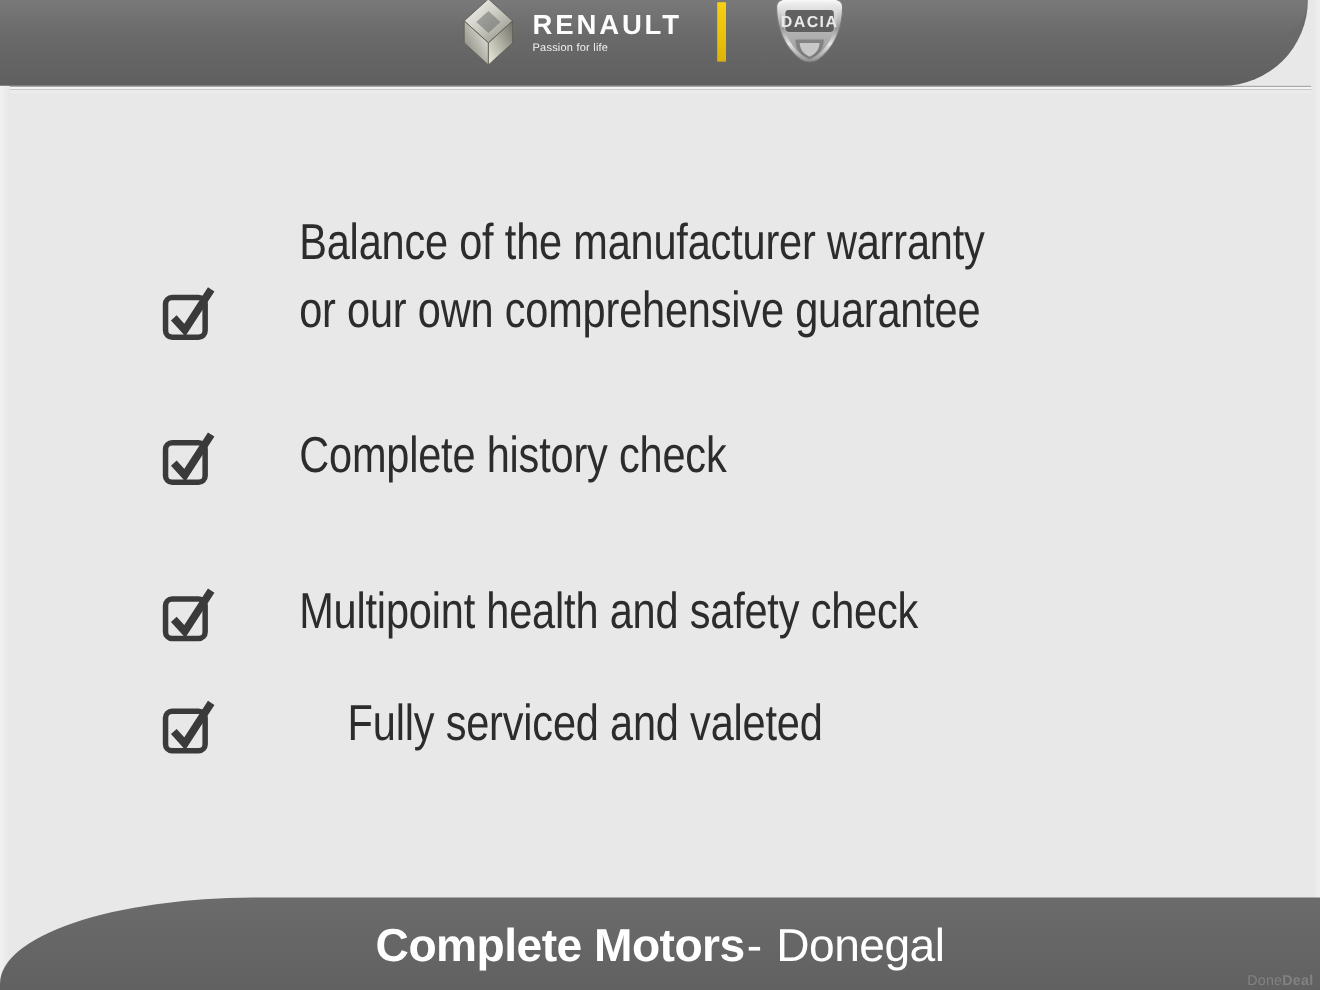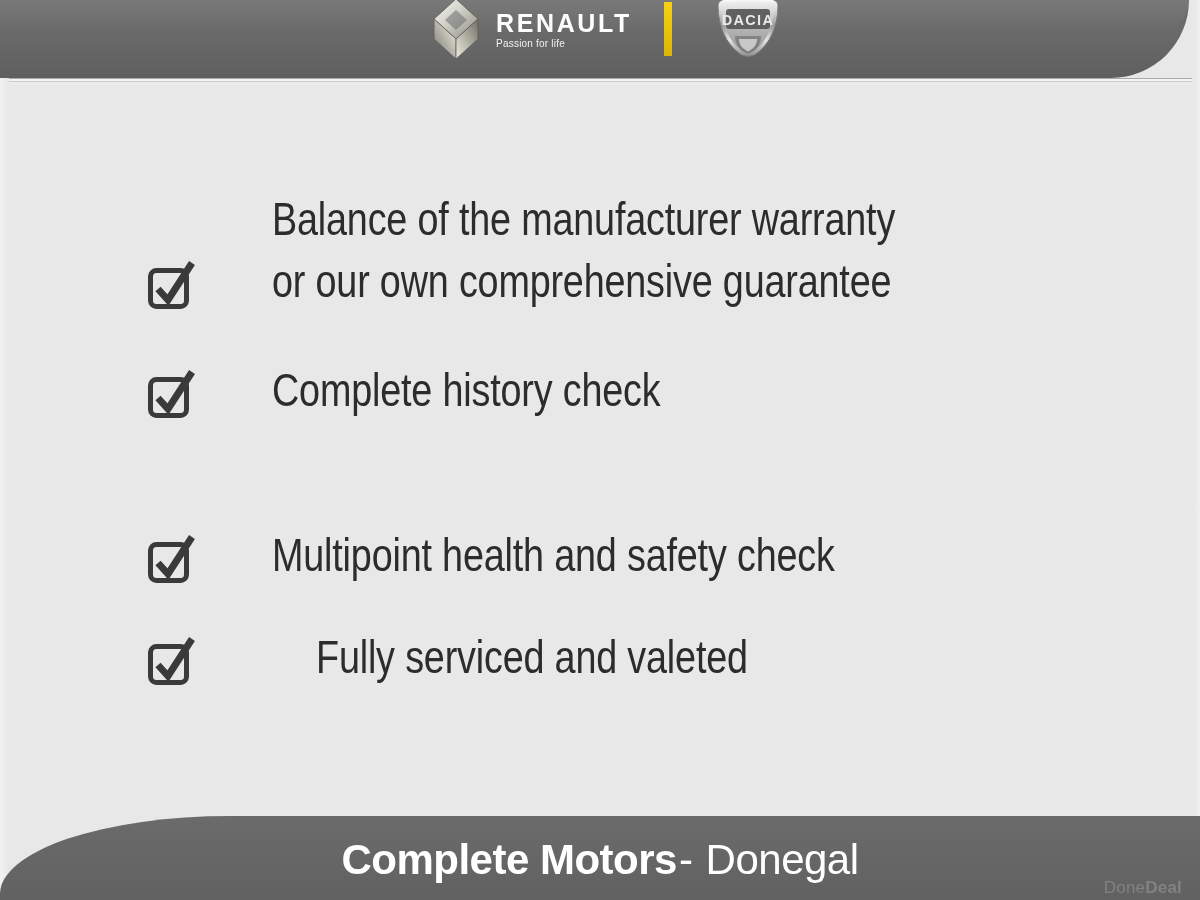--- a/index.html
+++ b/index.html
@@ -70,21 +70,21 @@
     background: linear-gradient(to bottom,
         #a9a9a9 0px, #a9a9a9 1px,
         #f4f4f4 1px, #f4f4f4 3px,
         #c9c9c9 3px, #c9c9c9 4px,
         #ececec 4px, #ececec 7px);
     z-index: 1;
   }
 
   .logo-row {
     position: absolute;
-    left: 12px; top: 0;
+    left: 0; top: 0;
     width: 1189px;
     height: 58px;
     display: flex;
     align-items: center;
     justify-content: center;
     gap: 0px;
   }
 
   
   .renault-block {
@@ -162,21 +162,21 @@
     line-height: 62px;
     color: #2c2c2c;
     letter-spacing: -0.2px;
     transform: scaleX(0.82);
     transform-origin: left top;
     white-space: pre-line;
     margin-top: -6px;
   }
 
   .row-0 { top: 98px; }
-  .row-1 { top: 269px; }
+  .row-1 { top: 292px; }
   .row-2 { top: 434px; }
   .row-3 { top: 536px; gap: 44px; }
 
   
   .footer-bar {
     position: absolute;
     left: 0;
     bottom: 0;
     width: 1200px;
     height: 84px;
@@ -207,24 +207,24 @@
     font-weight: normal;
     padding: 0 2px;
   }
   .footer-title .location {
     font-weight: normal;
     text-align: center;
   }
 
   .watermark {
     position: absolute;
-    right: 18px;
+    right: 6px;
     bottom: 2px;
     font-family: "Liberation Sans", sans-serif;
-    font-size: 17px;
+    font-size: 13px;
     color: rgba(255,255,255,0.20);
     letter-spacing: 0.2px;
     z-index: 5;
     user-select: none;
   }
   .watermark .wm-bold { font-weight: bold; }
 </style>
 </head>
 <body>
 

